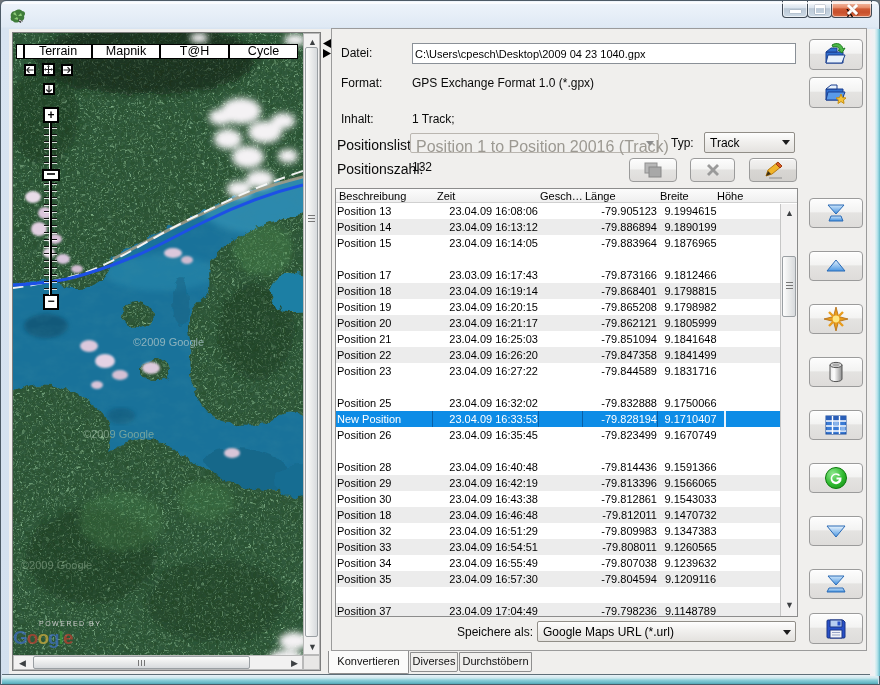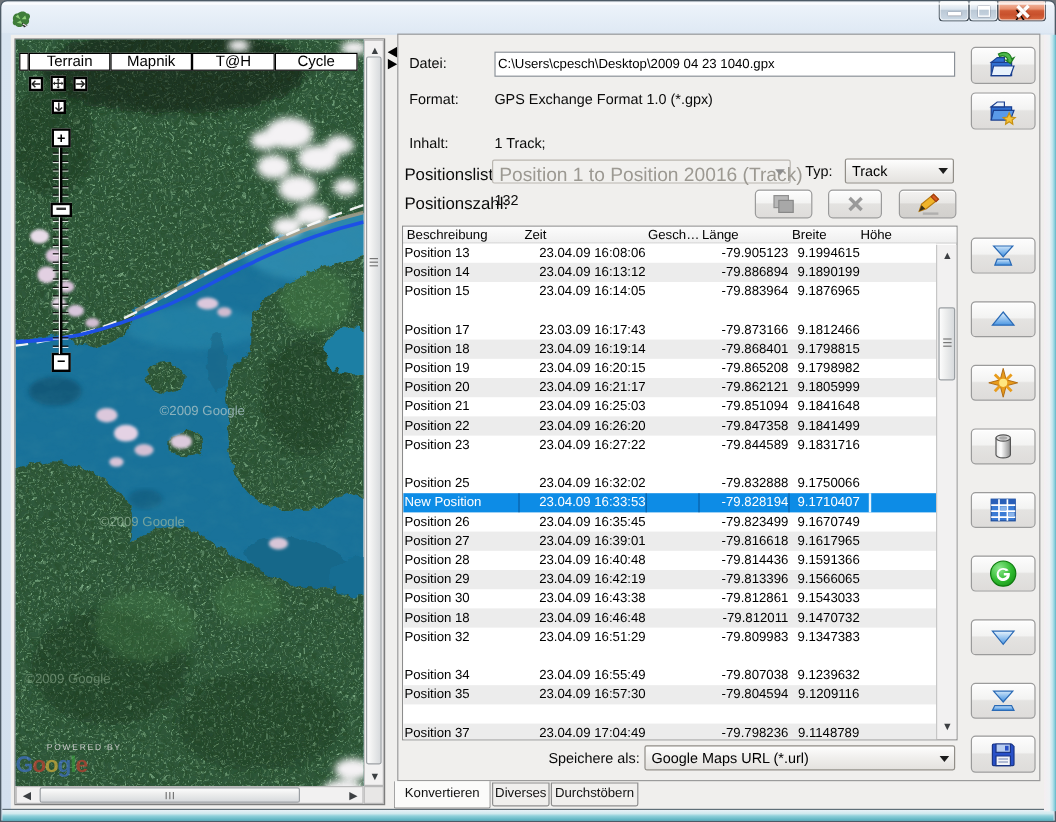--- a/index.html
+++ b/index.html
@@ -410,26 +410,20 @@
             <span class="dv" style="left:246px"></span>
             <span class="dv" style="left:321px"></span>
             <span class="cv"></span>
           </div>
 <div class="tr" style="top:224px">
             <span class="c0">Position 26</span>
             <span class="c1">23.04.09 16:35:45</span>
             <span class="c3">-79.823499</span>
             <span class="c4">9.1670749</span>
           </div>
-<div class="tr odd" style="top:240px">
-            <span class="c0">Position 27</span>
-            <span class="c1">23.04.09 16:39:01</span>
-            <span class="c3">-79.816618</span>
-            <span class="c4">9.1617965</span>
-          </div>
 <div class="tr" style="top:256px">
             <span class="c0">Position 28</span>
             <span class="c1">23.04.09 16:40:48</span>
             <span class="c3">-79.814436</span>
             <span class="c4">9.1591366</span>
           </div>
 <div class="tr odd" style="top:272px">
             <span class="c0">Position 29</span>
             <span class="c1">23.04.09 16:42:19</span>
             <span class="c3">-79.813396</span>
@@ -445,20 +439,26 @@
             <span class="c0">Position 18</span>
             <span class="c1">23.04.09 16:46:48</span>
             <span class="c3">-79.812011</span>
             <span class="c4">9.1470732</span>
           </div>
 <div class="tr" style="top:320px">
             <span class="c0">Position 32</span>
             <span class="c1">23.04.09 16:51:29</span>
             <span class="c3">-79.809983</span>
             <span class="c4">9.1347383</span>
+          </div>
+<div class="tr odd" style="top:336px">
+            <span class="c0">Position 33</span>
+            <span class="c1">23.04.09 16:54:51</span>
+            <span class="c3">-79.808011</span>
+            <span class="c4">9.1260565</span>
           </div>
 <div class="tr" style="top:352px">
             <span class="c0">Position 34</span>
             <span class="c1">23.04.09 16:55:49</span>
             <span class="c3">-79.807038</span>
             <span class="c4">9.1239632</span>
           </div>
 <div class="tr odd" style="top:368px">
             <span class="c0">Position 35</span>
             <span class="c1">23.04.09 16:57:30</span>

